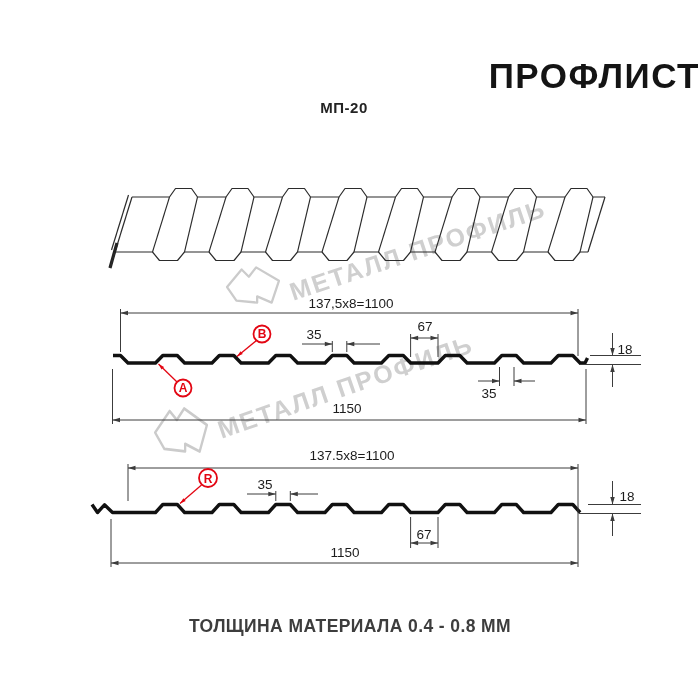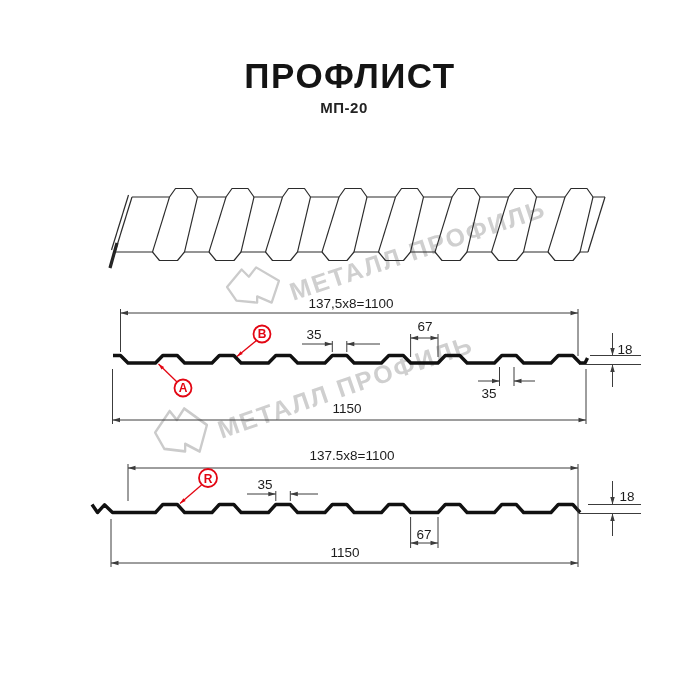--- a/index.html
+++ b/index.html
@@ -1,18 +1,18 @@
 <!DOCTYPE html>
 <html><head>
 <meta charset="utf-8">
 <style>
   html,body{margin:0;padding:0;background:#fff;}
   .page{position:relative;width:700px;height:700px;background:#ffffff;overflow:hidden;
         font-family:"Liberation Sans",sans-serif;}
-  .title{position:absolute;left:0;right:0;top:56px;text-align:center;
+  .title{position:absolute;left:0;right:0;top:56px;text-align:right;
          font-size:35px;font-weight:700;letter-spacing:1.5px;color:#141414;}
   .subtitle{position:absolute;left:0;right:12px;top:99px;text-align:center;
          font-size:15px;font-weight:700;letter-spacing:.5px;color:#232323;}
   .footer-note{position:absolute;left:0;right:0;top:616px;text-align:center;
          font-size:17.5px;font-weight:700;letter-spacing:.4px;color:#3d3d3d;}
   .wm-text{position:absolute;white-space:nowrap;font-weight:700;font-size:25px;
          letter-spacing:2px;color:#cfcfcf;transform-origin:0 0;z-index:1;}
   .wm-logo{position:absolute;z-index:1;}
   #wm1-text{left:286px;top:279px;transform:rotate(-18.5deg);}
   #wm2-text{left:214px;top:417px;transform:rotate(-19deg);}
@@ -161,13 +161,14 @@
     <g id="labels">
       <circle cx="262" cy="334" r="8.5" fill="none" stroke="#e30613" stroke-width="1.8"></circle>
       <text class="lbl" x="262" y="338.4" text-anchor="middle" fill="#e30613">B</text>
       <circle cx="183" cy="388" r="8.5" fill="none" stroke="#e30613" stroke-width="1.8"></circle>
       <text class="lbl" x="183" y="392.4" text-anchor="middle" fill="#e30613">A</text>
       <circle cx="208" cy="478" r="9" fill="none" stroke="#e30613" stroke-width="1.8"></circle>
       <text class="lbl" x="208" y="482.6" text-anchor="middle" fill="#e30613">R</text>
     </g>
   </svg>
 
+  <div class="footer-note">ТОЛЩИНА МАТЕРИАЛА 0.4 - 0.8 ММ</div>
 </div>
 
 </body></html>

